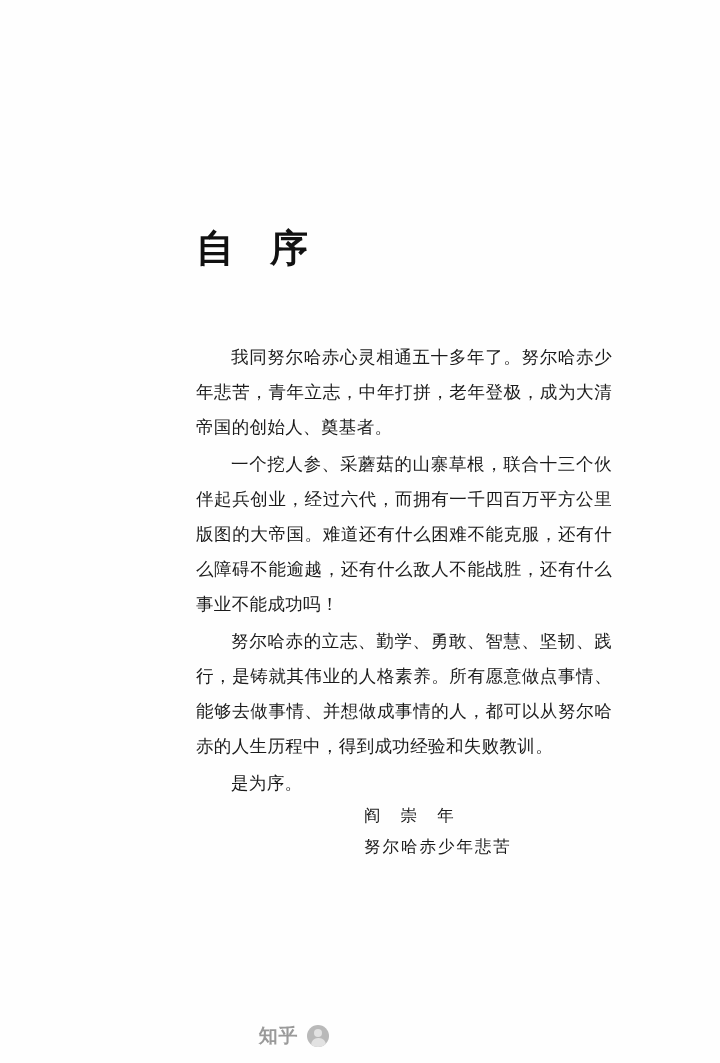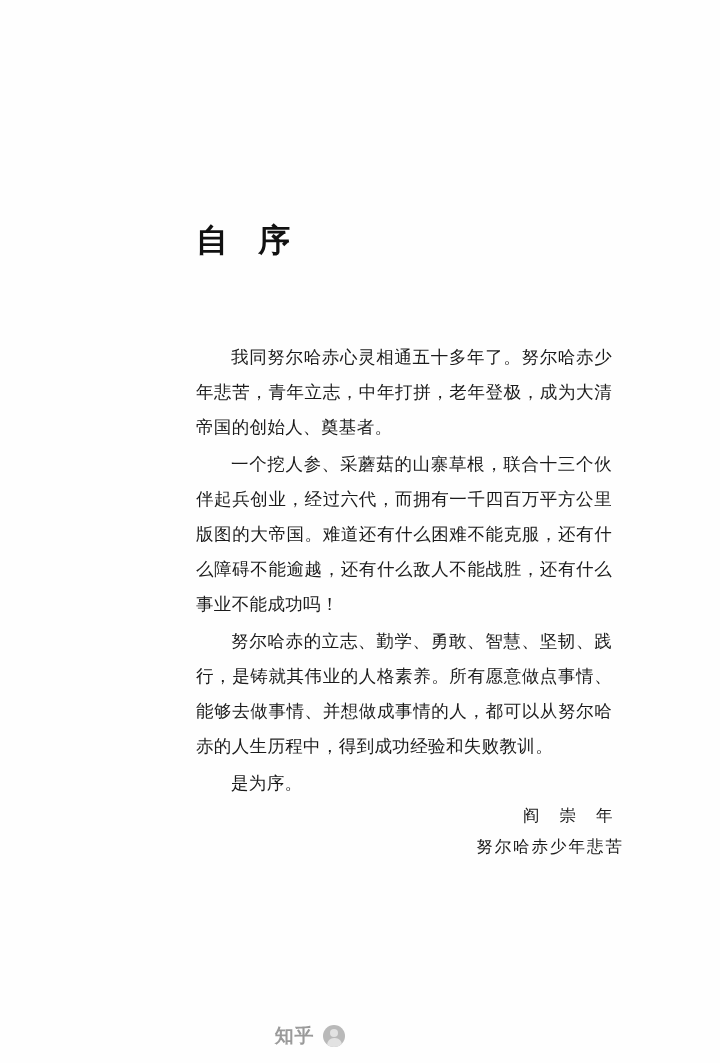--- a/index.html
+++ b/index.html
@@ -22,21 +22,21 @@
     top: 0;
     width: 720px;
     height: 1063px;
     background: #fefefe;
   }
 
   .page-title {
     position: absolute;
     left: 196px;
     top: 198px;
-    font-size: 32px;
+    font-size: 38px;
     font-weight: bold;
     letter-spacing: 0.30em;
     color: #111111;
     font-family: "DejaVu Serif", "Liberation Serif", serif;
   }
 
   .body-block {
     position: absolute;
     left: 196px;
     top: 340px;
@@ -52,38 +52,37 @@
     color: #1b1b1b;
     margin: 0 12px 2px 0;
     letter-spacing: 0.02em;
   }
 
   .signature-block {
     position: absolute;
     right: 96px;
     top: 800px;
     width: 260px;
-    text-align: right;
   }
 
   .sig-line {
     font-size: 16.5px;
     line-height: 31px;
     color: #1b1b1b;
     letter-spacing: 0.12em;
   }
 
   .sig-name {
     letter-spacing: 0.45em;
     padding-right: 4px;
   }
 
   .watermark {
     position: absolute;
-    left: 16px;
+    left: 0;
     bottom: 0;
     width: 588px;
     height: 54px;
     display: flex;
     align-items: center;
     justify-content: center;
     gap: 9px;
     color: #9a9a9a;
     font-family: "Liberation Sans", sans-serif;
     font-size: 19px;

